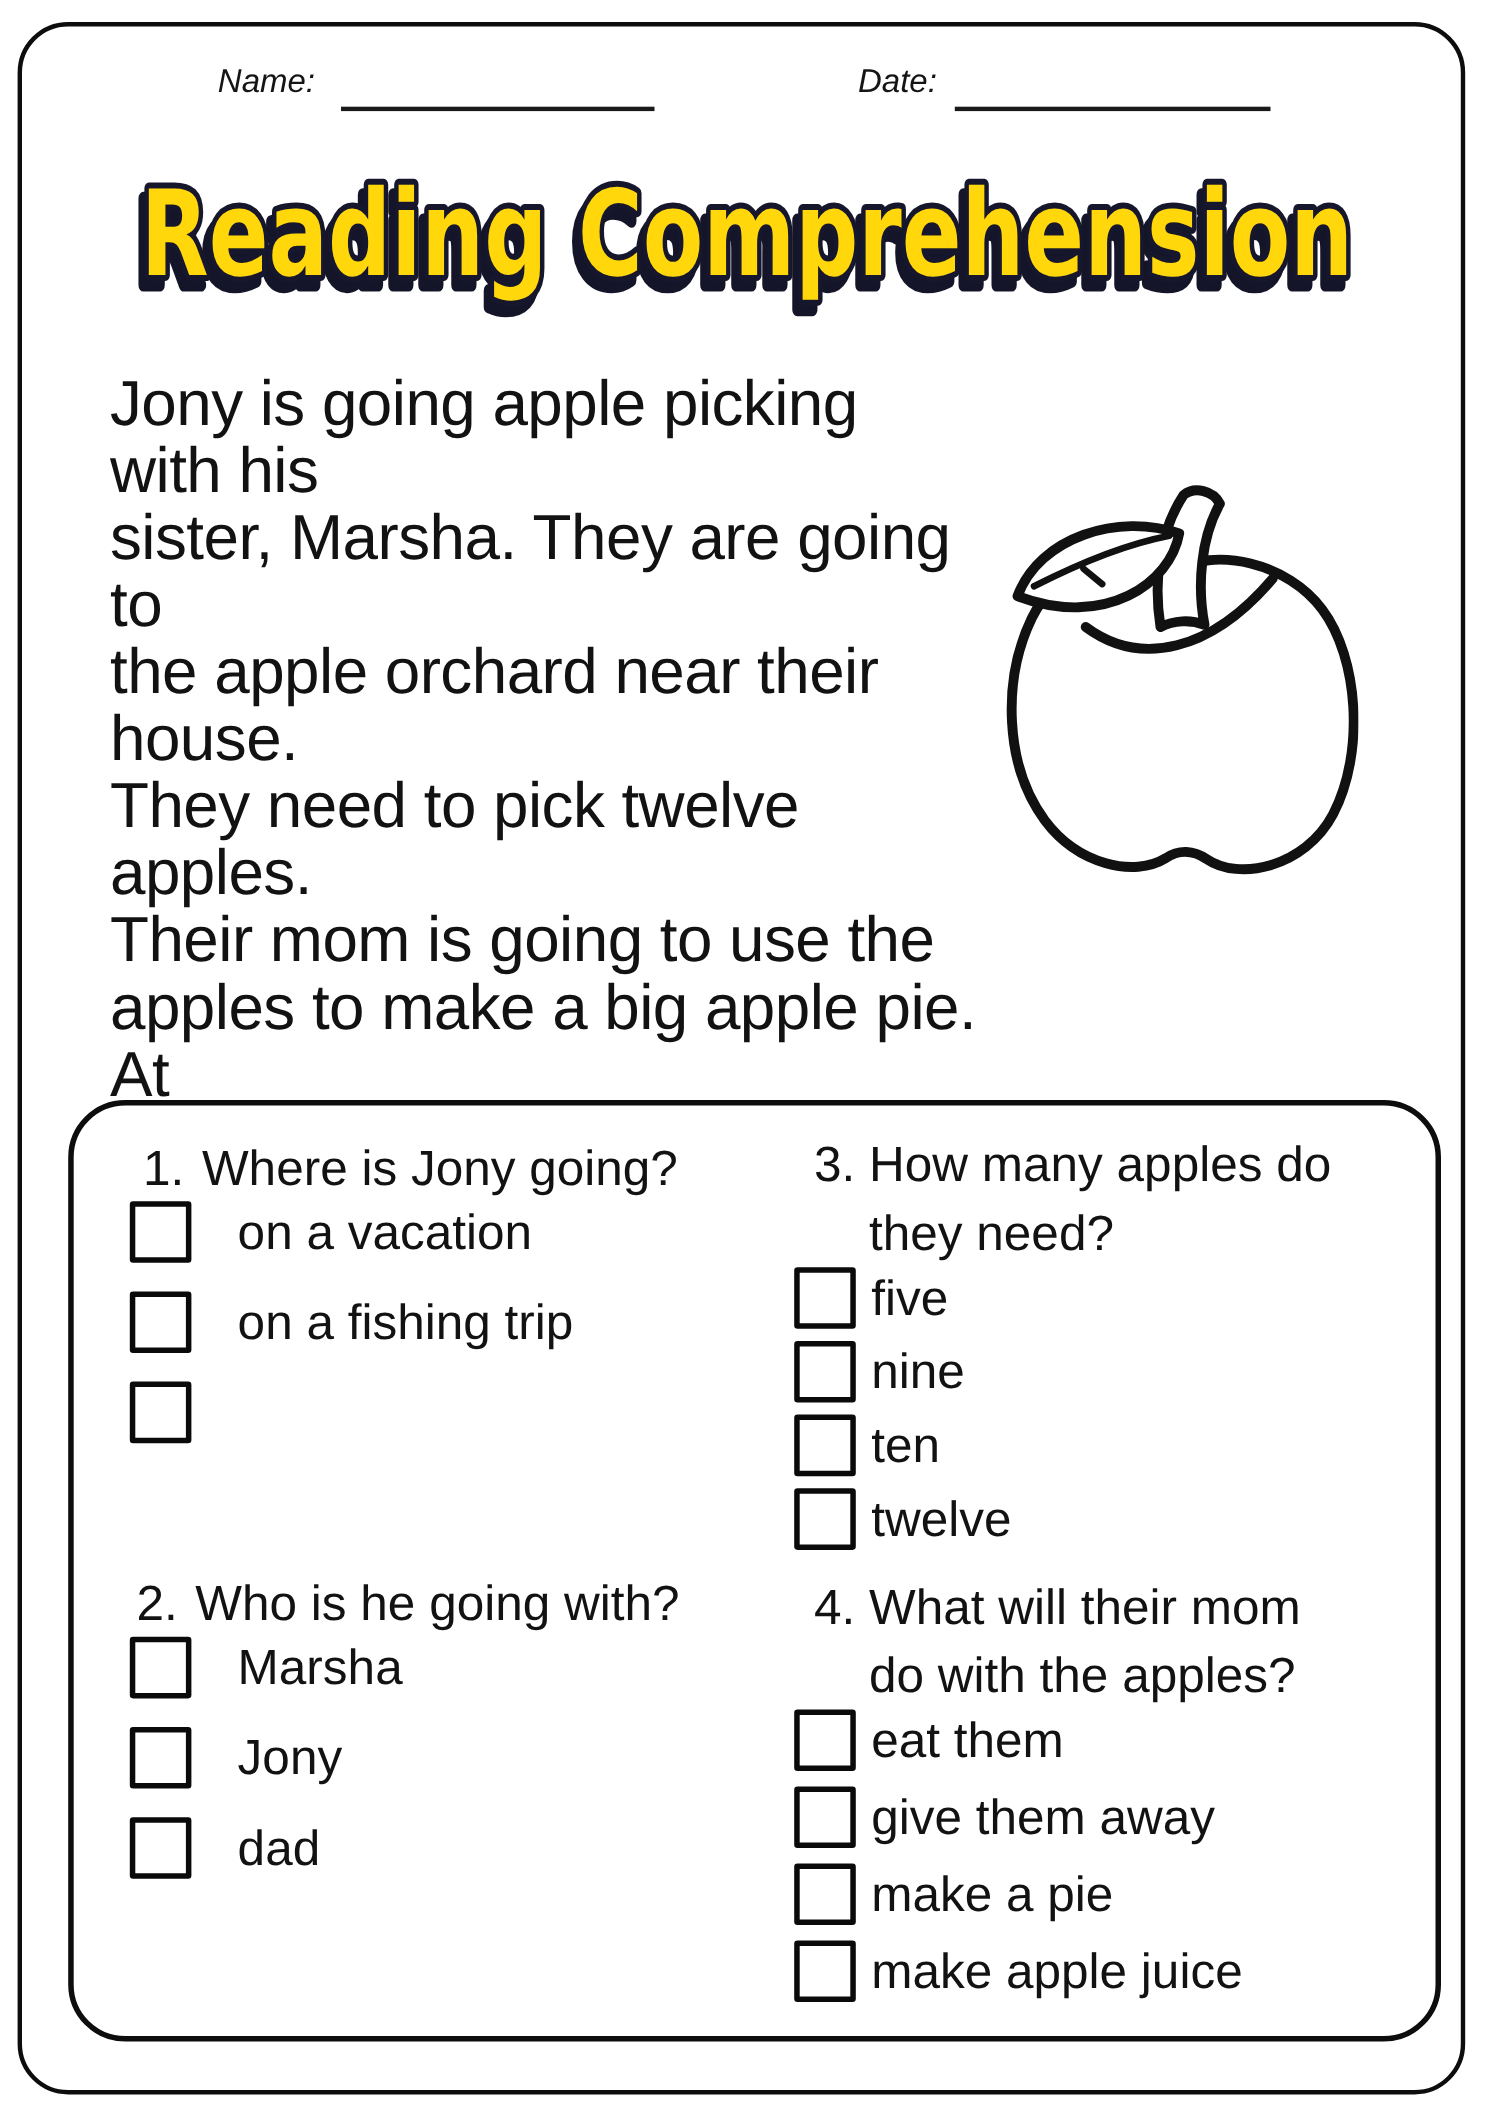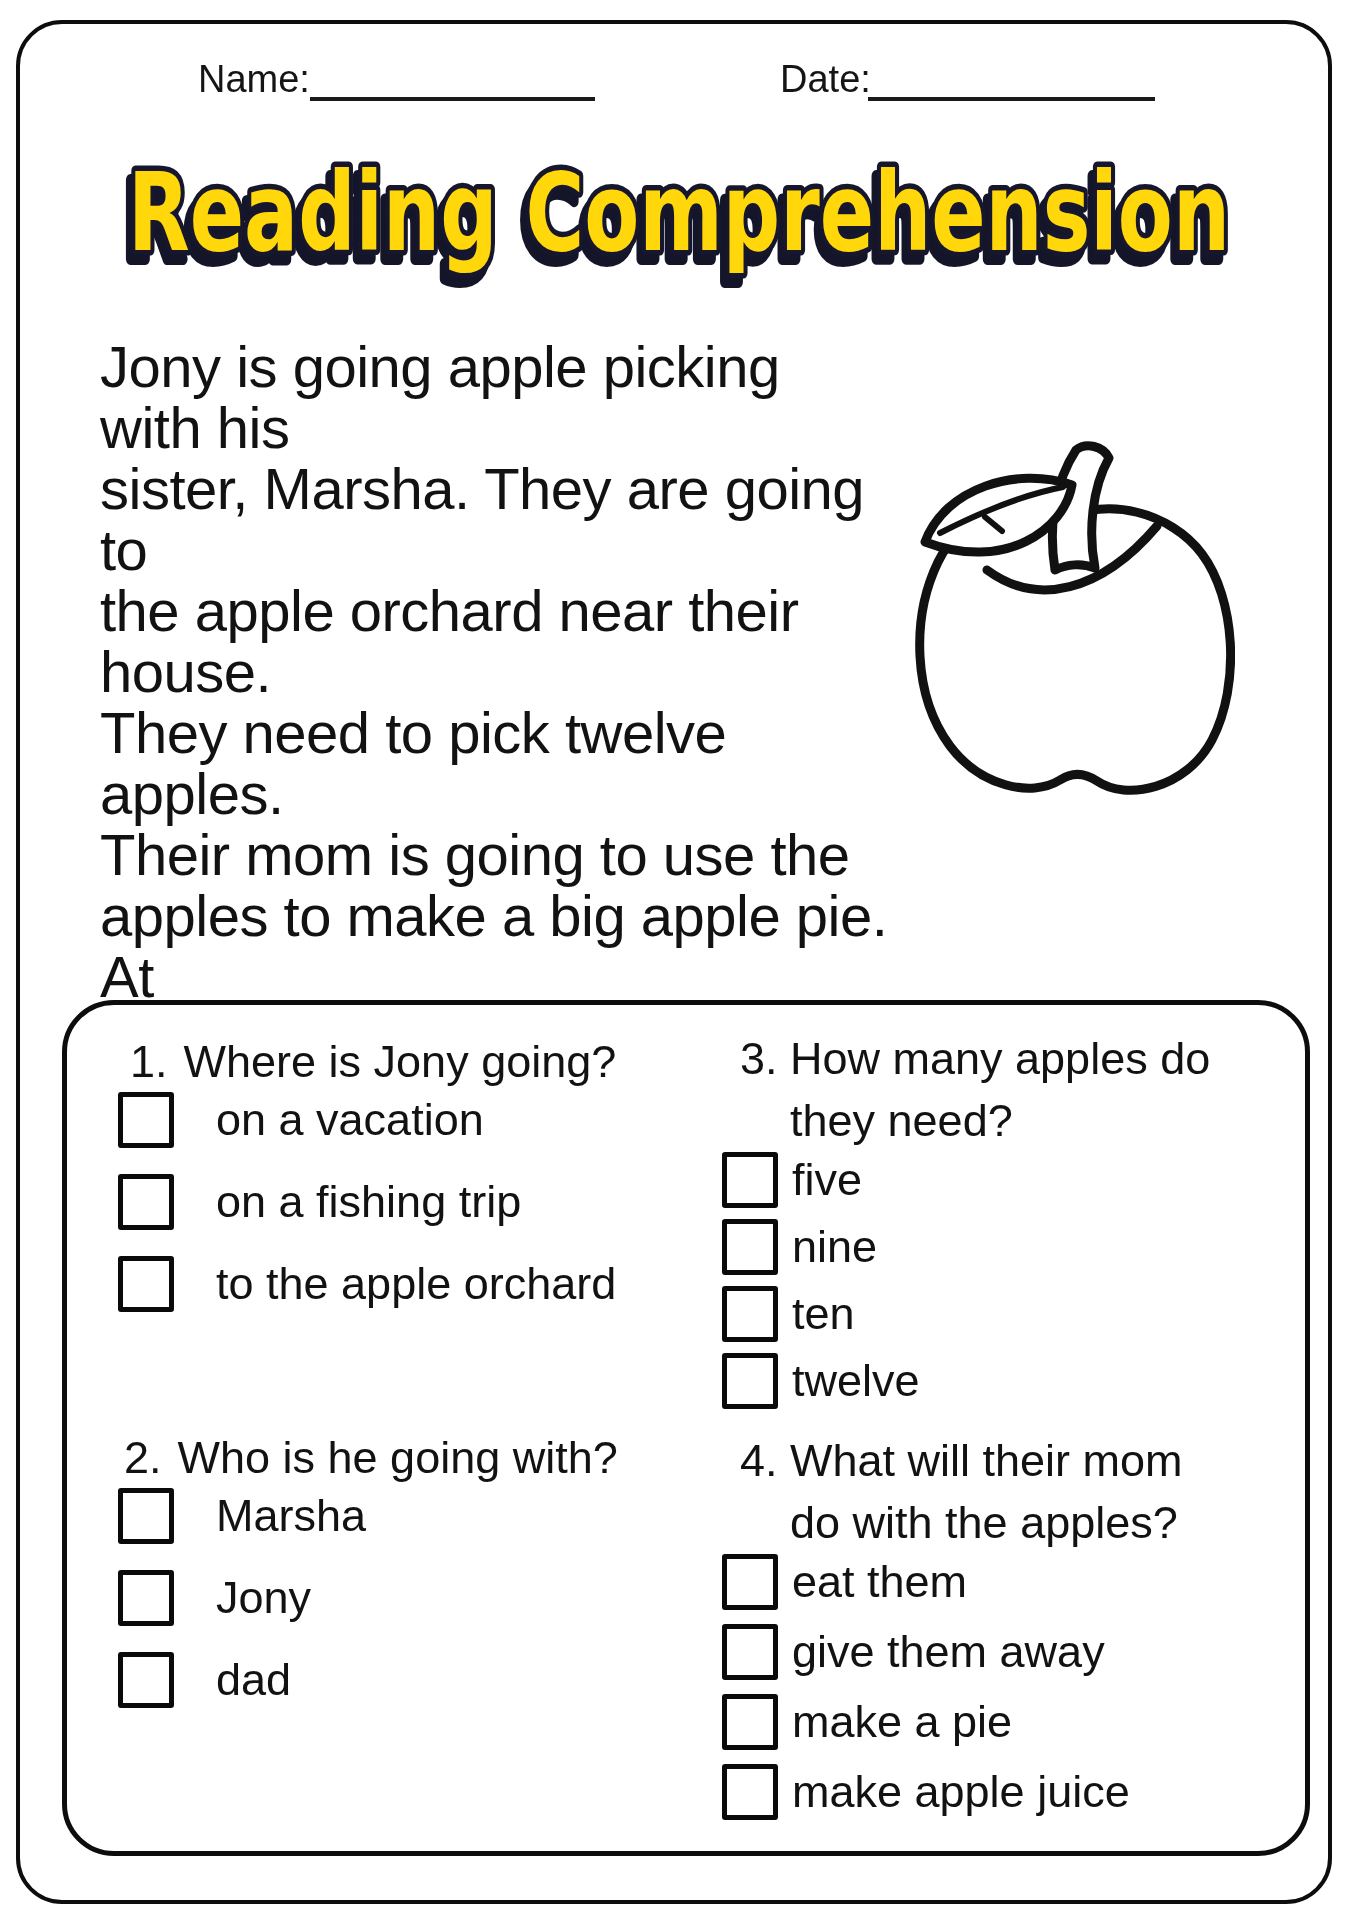--- a/index.html
+++ b/index.html
@@ -7,21 +7,21 @@
   body {
     width:1358px; height:1920px; position:relative;
     font-family:"Liberation Sans", sans-serif;
     color:#101010;
   }
   .page-border {
     position:absolute; left:16px; top:20px; width:1316px; height:1884px;
     border:4px solid #0d0d0d; border-radius:46px; background:#ffffff;
   }
   
-  .hdr-label { position:absolute; top:58px; font-size:38px; letter-spacing:0; color:#151515; }
+  .hdr-label { position:absolute; top:58px; font-size:30px; letter-spacing:0; color:#151515;font-style:italic; }
   #name-label { left:198px; }
   #date-label { left:780px; }
   .hdr-line { position:absolute; top:97px; height:4px; background:#1a1a1a; }
   #name-line { left:310px; width:285px; }
   #date-line { left:868px; width:287px; }
   
   .title-wrap { position:absolute; left:104px; top:128px; width:1150px; height:175px; overflow:visible; }
   .title-wrap svg { overflow:visible; }
   .title-shadow, .title-main {
     font-family:"DejaVu Sans", sans-serif; font-weight:800; font-size:108px;
@@ -137,21 +137,20 @@
   <div class="opt-row">
     <div class="checkbox"></div>
     <span class="opt-label">on a vacation</span>
   </div>
   <div class="opt-row">
     <div class="checkbox"></div>
     <span class="opt-label">on a fishing trip</span>
   </div>
   <div class="opt-row">
     <div class="checkbox"></div>
-    <span class="opt-label">to the apple orchard</span>
   </div>
 </div>
 
 <div class="question col-left" id="q2">
   <div class="q-head">
     <span class="qnum">2.</span>
     <span class="qtext">Who is he going with?</span>
   </div>
   <div class="opt-row">
     <div class="checkbox"></div>

